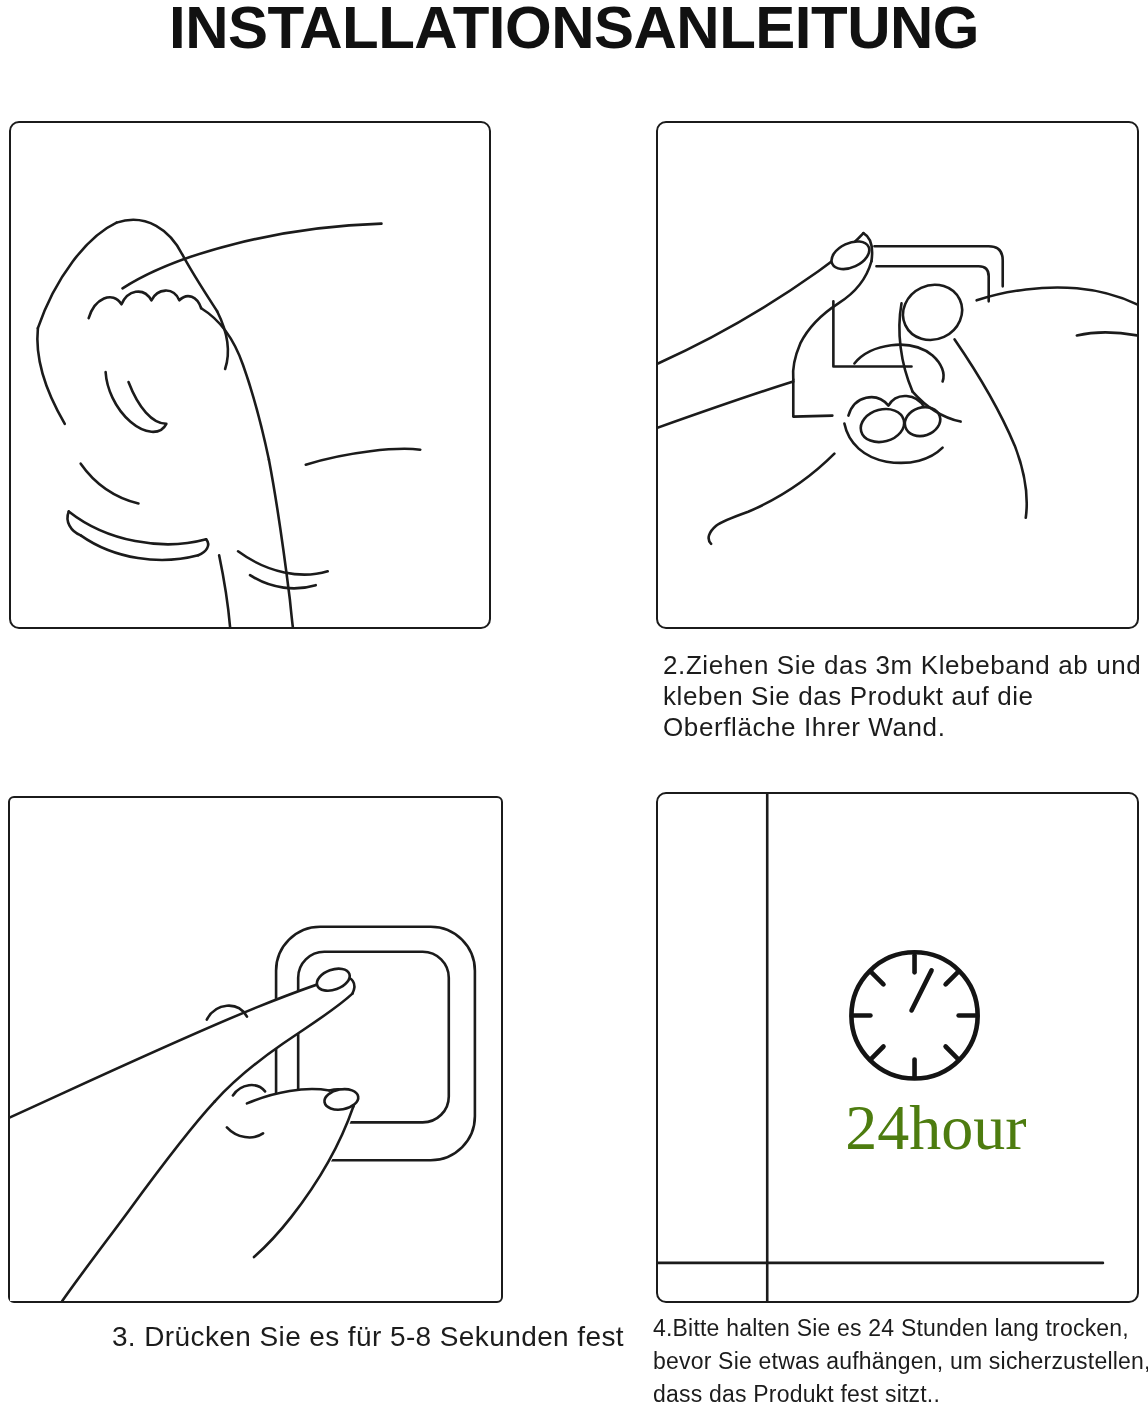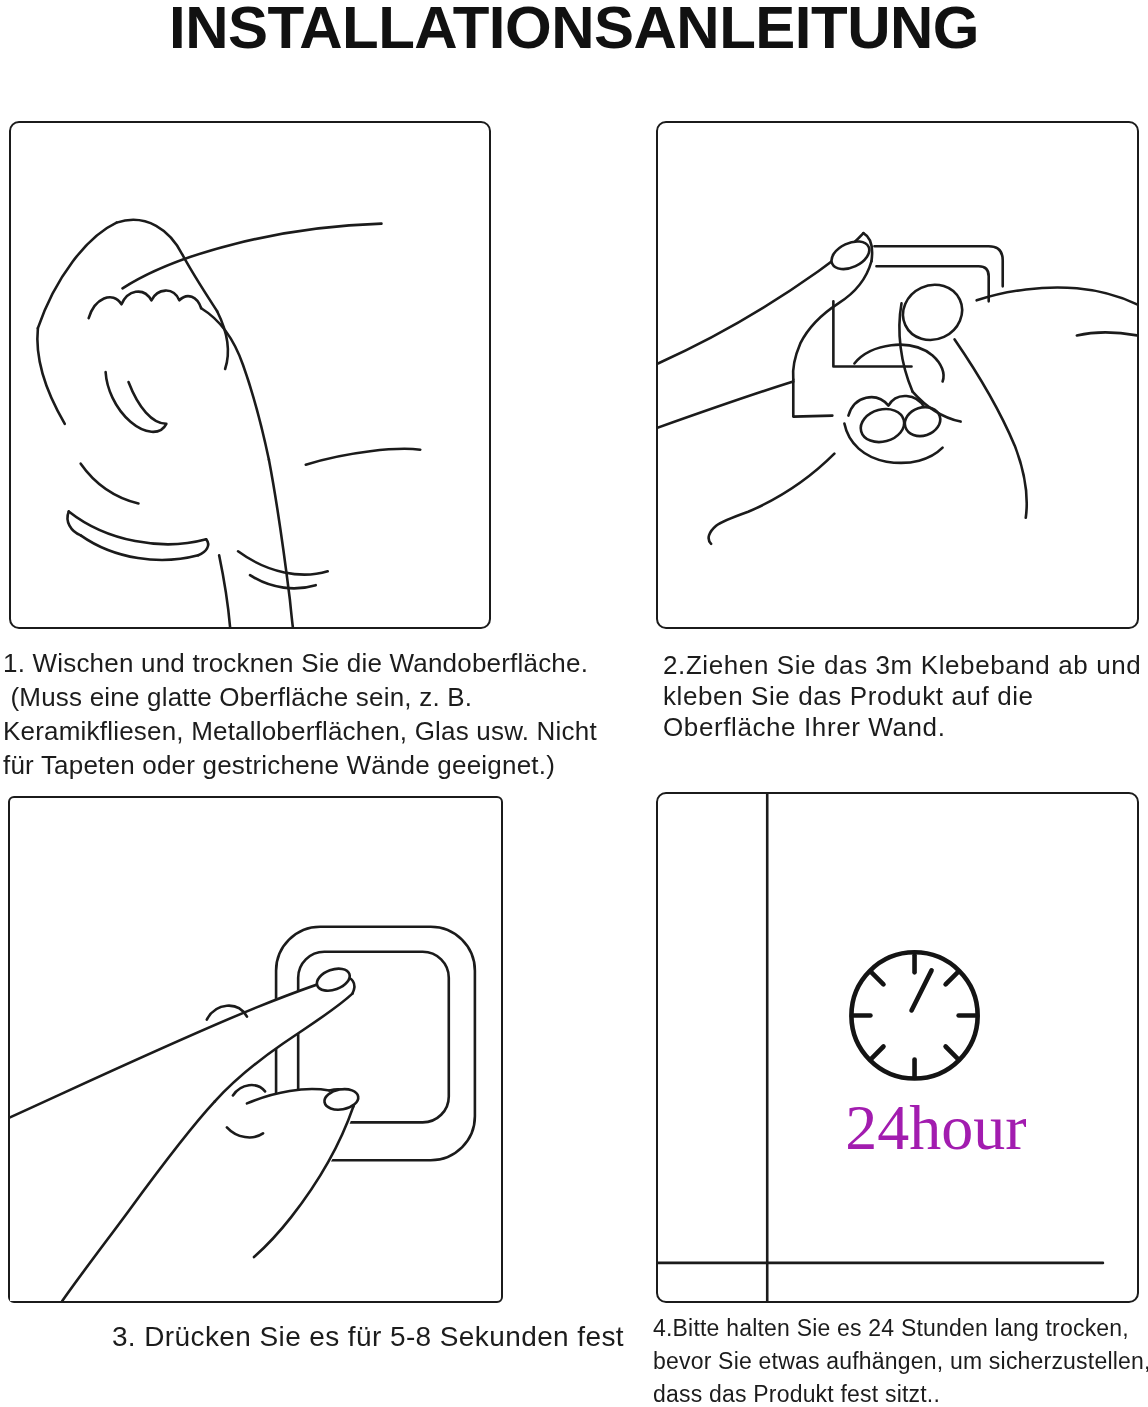--- a/index.html
+++ b/index.html
@@ -21,21 +21,21 @@
   .p2{left:656px;top:121px;width:483px;height:508px;}
   .p3{left:8px;top:796px;width:495px;height:507px;border-radius:6px;}
   .p4{left:656px;top:792px;width:483px;height:511px;}
   .caption{position:absolute;white-space:pre-wrap;}
   .c1{left:3px;top:646px;width:620px;font-size:26px;line-height:34px;letter-spacing:0.2px;}
   .c2{left:663px;top:650px;width:490px;font-size:26px;line-height:31px;letter-spacing:0.6px;}
   .c3{left:4px;top:1320px;width:620px;font-size:28px;line-height:34px;letter-spacing:0.4px;text-align:right;}
   .c4{left:653px;top:1312px;width:500px;font-size:23px;line-height:33px;letter-spacing:0.2px;}
   .clock-label{
     position:absolute;left:806px;top:1096px;width:260px;text-align:center;
-    font-family:"Liberation Serif", serif;font-size:64px;line-height:1;color:#a21caf;
+    font-family:"Liberation Serif", serif;font-size:64px;line-height:1;color:#4d7c0f;
   }
   .stroke{fill:none;stroke:#1b1b1b;stroke-width:2.6;stroke-linecap:round;stroke-linejoin:round;}
   .stroke-thick{fill:none;stroke:#141414;stroke-width:4.6;stroke-linecap:round;stroke-linejoin:round;}
   .nail{fill:#ffffff;stroke:#1b1b1b;stroke-width:2.6;}
   .occluder{fill:#ffffff;stroke:none;}
 </style>
 </head>
 <body>
 
 <div class="page">
@@ -96,24 +96,20 @@
         <path class="stroke" d="M318 177 C 348 167 386 162 418 165 C 440 167 461 173 478 181"></path>
         <path class="stroke" d="M478 212 C 456 208 436 208 418 212"></path>
         <ellipse class="nail" cx="274" cy="189" rx="30" ry="27" transform="rotate(-25 274 189)"></ellipse>
         <path class="stroke" d="M243 180 C 238 208 242 240 254 268"></path>
         <path class="stroke" d="M254 268 C 268 284 284 294 302 298"></path>
         <path class="stroke" d="M296 216 C 318 248 340 284 356 322 C 366 348 370 372 367 394"></path>
       </g>
     </svg>
   </div>
 
-  <div class="caption c1">1. Wischen und trocknen Sie die Wandoberfläche.
- (Muss eine glatte Oberfläche sein, z. B.
-Keramikfliesen, Metalloberflächen, Glas usw. Nicht
-für Tapeten oder gestrichene Wände geeignet.)</div>
   <div class="caption c2">2.Ziehen Sie das 3m Klebeband ab und
 kleben Sie das Produkt auf die
 Oberfläche Ihrer Wand.</div>
 
   <div class="panel p3">
     <svg viewBox="0 0 489 504" preserveAspectRatio="none">
       <g>
         <rect class="stroke" x="265" y="129" width="198" height="234" rx="44"></rect>
         <rect class="stroke" x="287" y="154" width="150" height="171" rx="26"></rect>
       </g>

